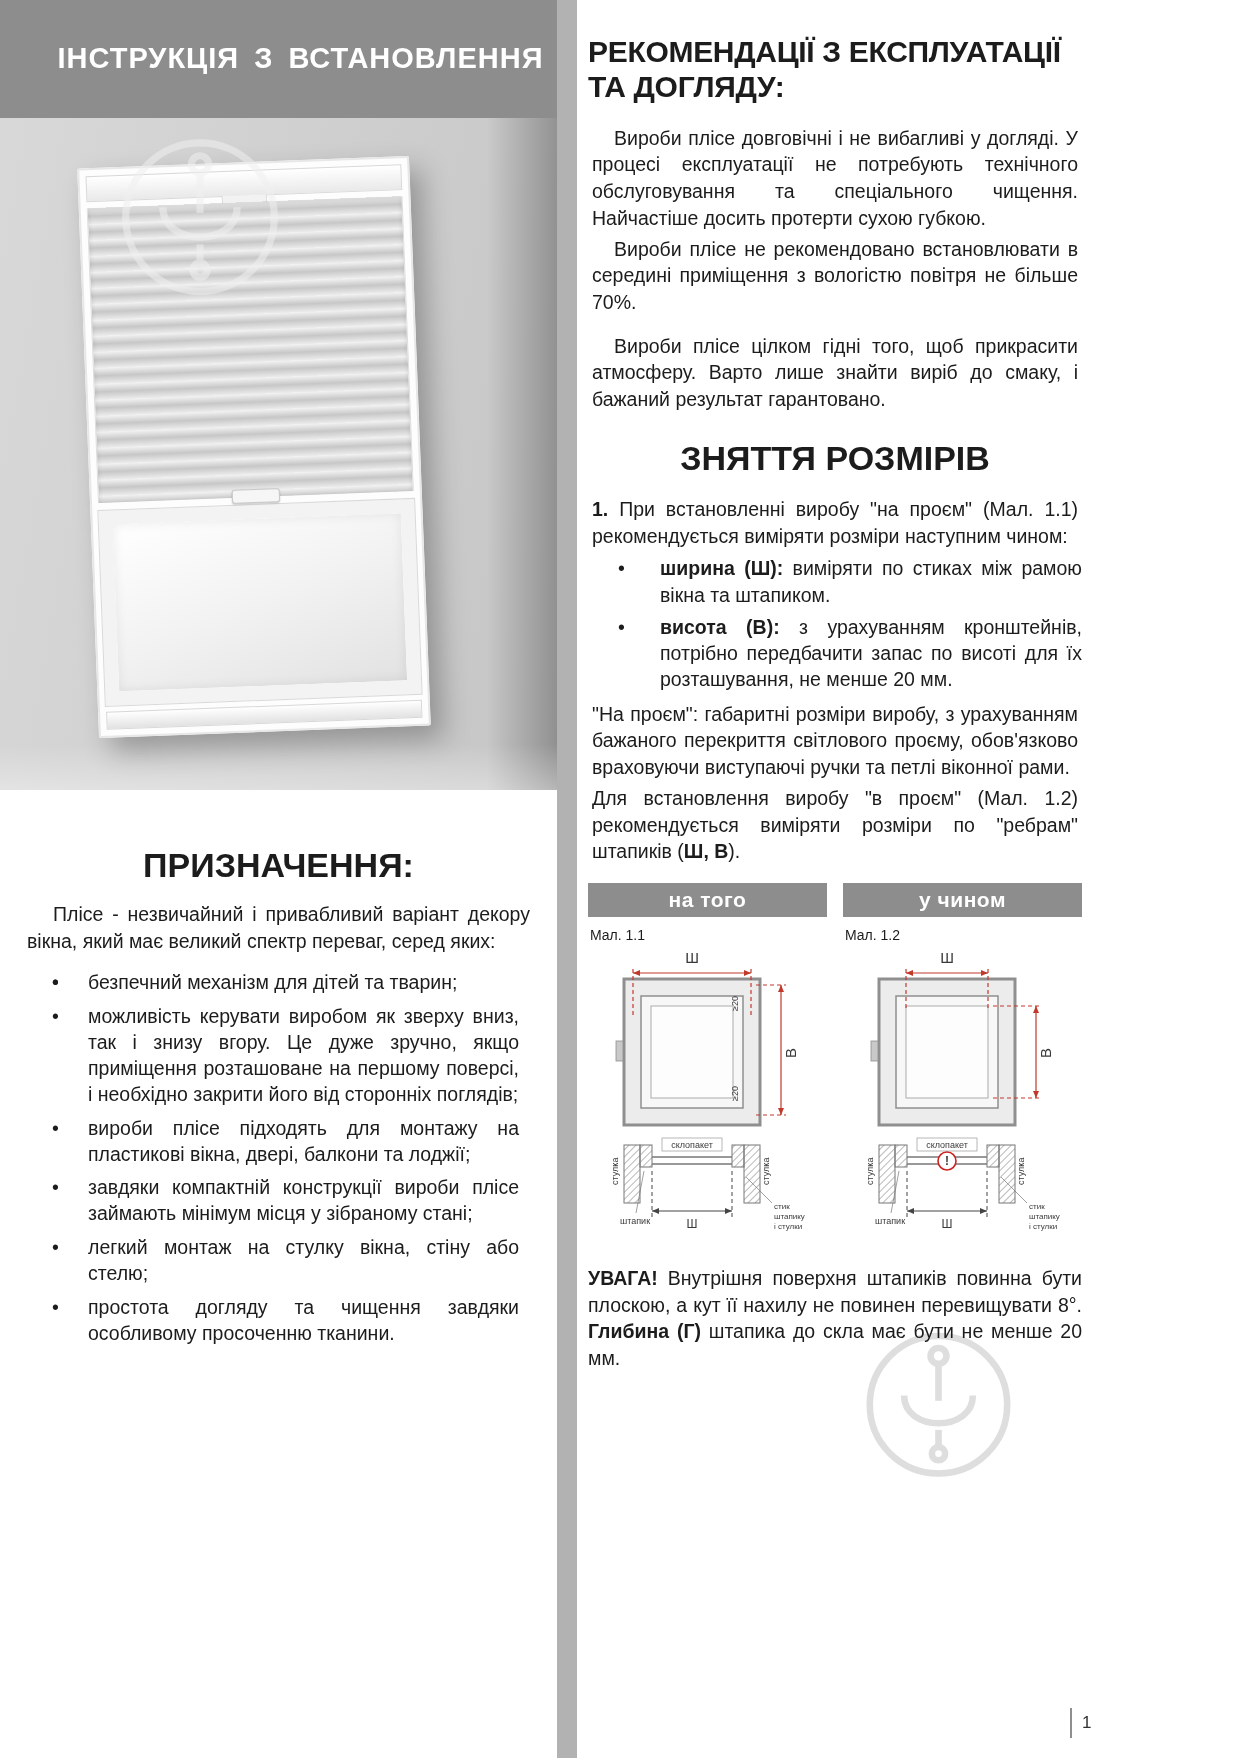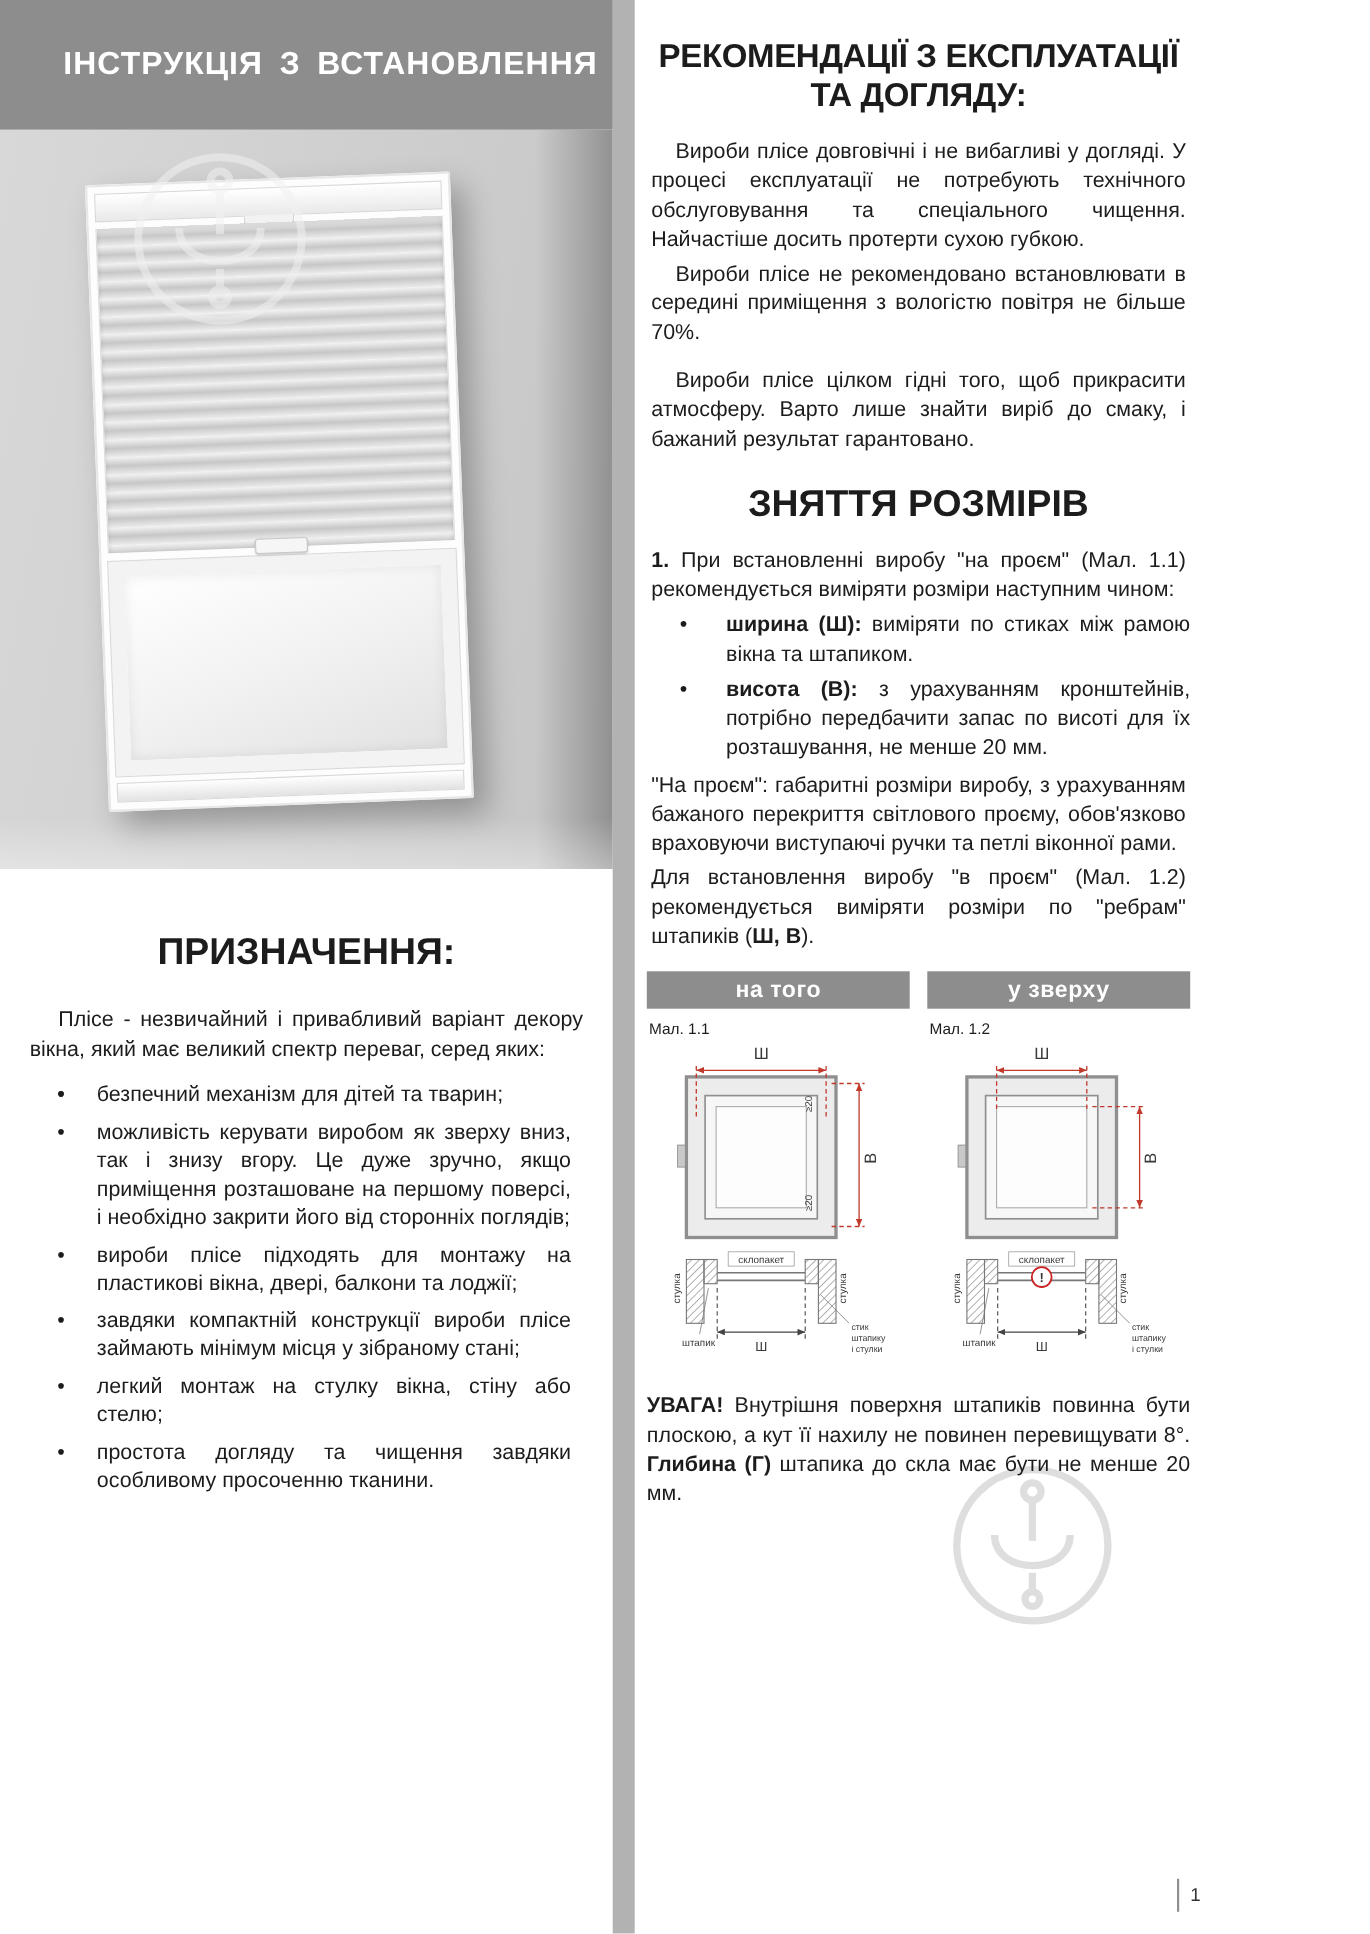--- a/index.html
+++ b/index.html
@@ -38,29 +38,29 @@
     box-shadow:0 1px 2px rgba(0,0,0,.2); }
   .glass-wrap { flex:1; margin-top:8px; border:14px solid #f3f3f3; outline:1px solid #d9d9d9;
     background:linear-gradient(160deg,#ffffff 0%,#f2f2f2 50%,#e2e2e2 100%);
     box-shadow:inset 0 0 12px rgba(0,0,0,.08); }
   .sill { height:16px; margin-top:6px; background:linear-gradient(#ffffff,#e2e2e2); border:1px solid #d8d8d8; }
 
   .watermark { position:absolute; }
   .wm-photo { left:100px; top:6px; width:200px; height:215px; color:#f0f0f0; opacity:.55; z-index:3; }
   .wm-bottom { left:846px; top:1318px; width:185px; height:200px; color:#d6d6d6; opacity:.8; z-index:0; }
 
-  .purpose-title { margin:56px 20px 29px; text-align:center; font-size:34px; font-weight:800; }
+  .purpose-title { margin:56px 20px 16px; text-align:center; font-size:34px; font-weight:800; }
   .purpose-intro { margin:0 27px; font-size:19.5px; line-height:1.36; text-align:justify; text-indent:26px; }
   .bullets { list-style:none; margin:16px 38px 0; padding:0; }
   .bullets li { position:relative; padding-left:50px; margin-bottom:8px; font-size:19.5px; line-height:1.33; text-align:justify; }
   .bullets .bdot, .mbullets .bdot { position:absolute; left:14px; top:0; }
 
   
   .col-right { position:absolute; left:588px; top:0; width:494px; z-index:1; }
-  .care-title { margin:34px 0 20px; text-align:center; font-weight:800; font-size:30px; line-height:1.18; letter-spacing:-0.3px; }
+  .care-title { margin:34px 0 20px; font-weight:800; font-size:30px; line-height:1.18; letter-spacing:-0.3px; }
   .bodyp { font-size:19.5px; line-height:1.37; text-align:justify; margin:4px; }
   .indent { text-indent:22px; }
   .mt { margin-top:17px; }
   .measure-title { margin:26px 0 18px; text-align:center; font-weight:700; font-size:34px; }
   .mbullets { list-style:none; margin:6px 0 8px; padding:0; }
   .mbullets li { position:relative; padding-left:72px; margin-bottom:6px; font-size:19.5px; line-height:1.35; text-align:justify; }
   .mbullets .bdot { left:30px; }
   b { font-weight:700; }
 
   .figs { display:flex; gap:16px; margin-top:18px; }
@@ -228,21 +228,21 @@
           </g>
           <text x="104" y="283" text-anchor="middle" class="ts-dim" style="font-size:12px">Ш</text>
           <line x1="158" y1="232" x2="184" y2="258" stroke="#777" stroke-width="0.7"></line>
           <text x="186" y="264" class="ts-xs">стик</text>
           <text x="186" y="274" class="ts-xs">штапику</text>
           <text x="186" y="284" class="ts-xs">і стулки</text>
         </svg>
       </div>
 
       <div class="fig">
-        <div class="fig-header">у зверху</div>
+        <div class="fig-header">у чином</div>
         <div class="fig-caption">Мал. 1.2</div>
         <svg class="fig-svg" viewBox="0 0 239 300">
           <defs>
             <pattern id="hatch2" width="5" height="5" patternUnits="userSpaceOnUse" patternTransform="rotate(45)">
               <line x1="0" y1="0" x2="0" y2="5" stroke="#9a9a9a" stroke-width="1.4"></line>
             </pattern>
             <marker id="arr2" markerWidth="10" markerHeight="10" refX="7" refY="3" orient="auto-start-reverse" markerUnits="userSpaceOnUse">
               <path d="M0,0 L7,3 L0,6 Z" fill="#c0392b"></path>
             </marker>
             <marker id="arr2d" markerWidth="10" markerHeight="10" refX="7" refY="3" orient="auto-start-reverse" markerUnits="userSpaceOnUse">

